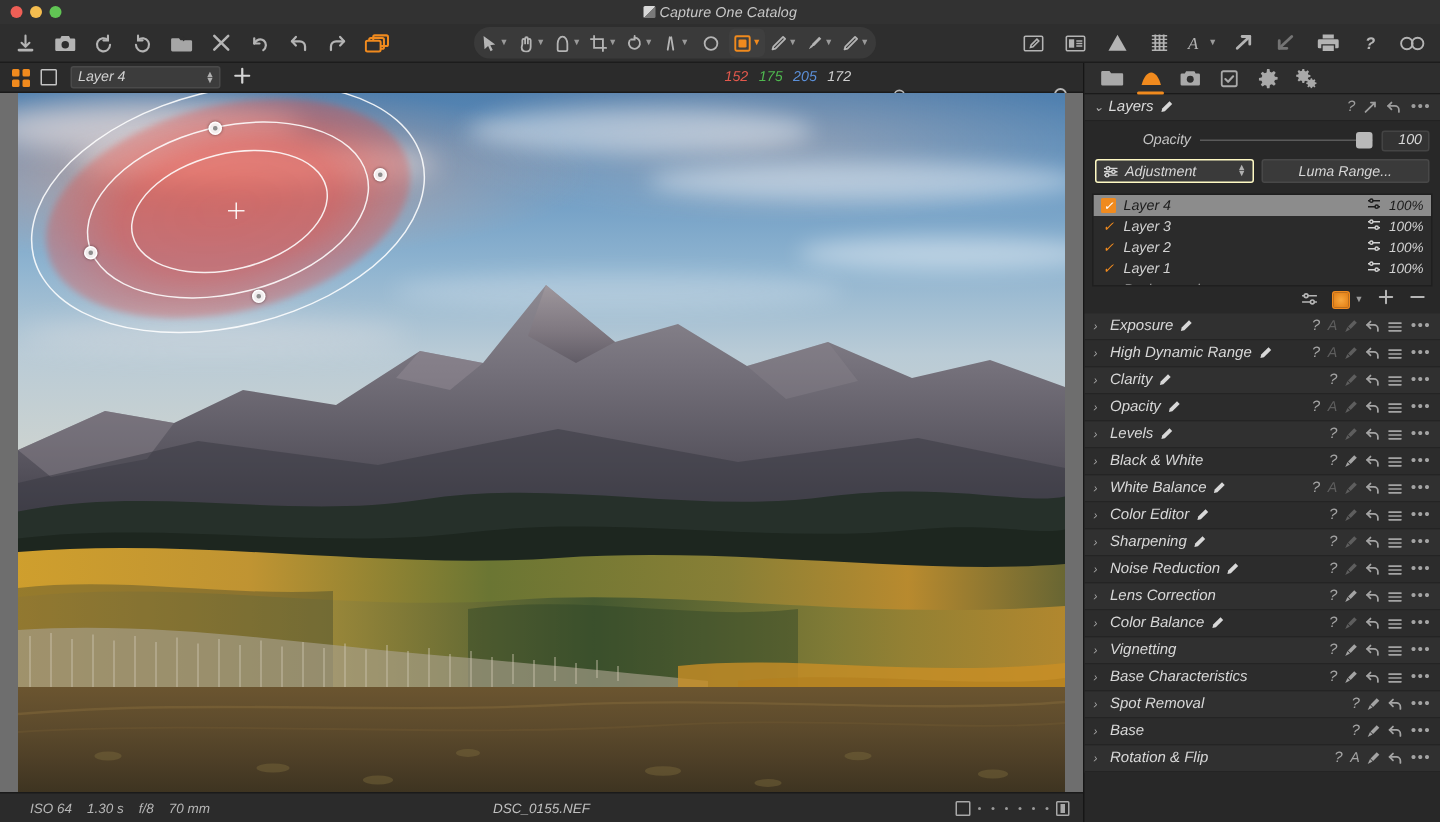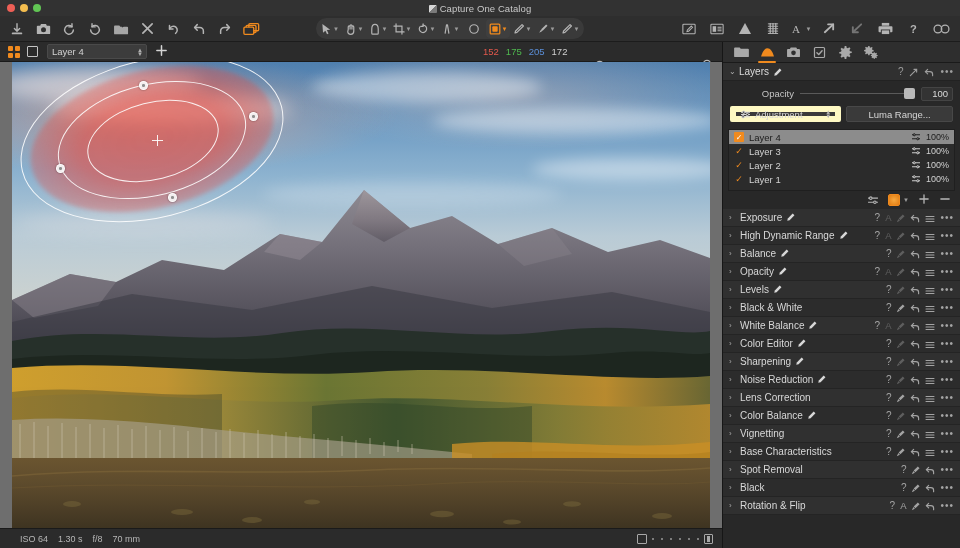--- a/index.html
+++ b/index.html
@@ -3,21 +3,21 @@
 <meta charset="utf-8">
 <style>
   * { box-sizing: border-box; margin: 0; padding: 0; }
   html, body {
     width: 960px; height: 548px;
     background: #1d1d1d;
     font-family: "Liberation Sans", sans-serif;
     overflow: hidden;
     -webkit-font-smoothing: antialiased;
   }
-  #app { position: relative; width: 948px; height: 548px; background: #252525; }
+  #app { position: relative; width: 948px; height: 548px; background: #252525; font-style: italic; }
 
   
   #titlebar {
     position: absolute; left: 0; top: 0; width: 960px; height: 16px;
     background: #323232; display: flex; align-items: center;
   }
   .traffic { display: flex; gap: 5px; padding-left: 7px; }
   .tl { width: 8px; height: 8px; border-radius: 50%; }
   .tl.r { background: #ee5f56; }
   .tl.y { background: #f4bd4f; }
@@ -215,21 +215,21 @@
     position: absolute; right: 0; width: 11px; height: 11px;
     background: #b9b9b9; border-radius: 2px;
   }
   .numbox {
     width: 32px; height: 14px; background: #333; border: 1px solid #444; border-radius: 2px;
     font-size: 9.5px; color: #d8d8d8; display: flex; align-items: center; justify-content: flex-end;
     padding-right: 4px;
   }
   .ctrl-row { display: flex; gap: 5px; padding: 4px 7px 5px 7px; }
   .dropdown {
-    flex: 1; height: 16px; background: #3a3a3a; border: 6px solid #fef9c3; border-radius: 2px;
+    flex: 1; height: 16px; background: #3a3a3a; border: 1px solid #fef9c3; border-radius: 2px;
     display: flex; align-items: center; padding: 0 4px; font-size: 9.5px; color: #d6d6d6;
     position: relative;
   }
   .dropdown .stepper { position:absolute; right:4px; top:50%; transform:translateY(-50%);
     display:flex; flex-direction:column; line-height:4px; font-size:6px; color:#b0b0b0; }
   .btnwide {
     flex: 1.15; height: 16px; background: #3a3a3a; border: 1px solid #484848; border-radius: 2px;
     display: flex; align-items: center; justify-content: center; font-size: 9.5px; color: #d6d6d6;
   }
 
@@ -639,20 +639,21 @@
     </div>
   </div>
 
   <div id="statusbar">
     <div class="exif">
       <span>ISO 64</span>
       <span>1.30 s</span>
       <span>f/8</span>
       <span>70 mm</span>
     </div>
+    <div class="fname">DSC_0155.NEF</div>
     <div class="sb-right">
       <span class="sb-sq"></span>
       <span class="sb-dots">
           <i></i>
           <i></i>
           <i></i>
           <i></i>
           <i></i>
           <i></i>
         </span>
@@ -889,21 +890,21 @@
                 <path d="M1.5 4h5a3 3 0 013 3v1.5"></path>
               </svg></span>
             <span><svg width="10" height="8" viewBox="0 0 11 9" stroke="currentColor" stroke-width="1.2" stroke-linecap="round">
                 <path d="M1 1.6h9M1 4.5h9M1 7.4h9"></path>
               </svg></span>
             <span style="letter-spacing: 1px; font-size: 10px; line-height: 6px;">•••</span>
           </span>
         </div>
         <div class="toolrow">
           <span class="chev">›</span>
-          <span class="nm">Balance</span>
+          <span class="nm">Clarity</span>
           <span class="pen">
             <svg width="9" height="9" viewBox="0 0 10 10" fill="currentColor">
               <path d="M7.4 .6l2 2-5.4 5.4-2.6.6.6-2.6z"></path>
             </svg>
           </span>
           <span class="icons">
             <span class="qm">?</span>
             <span class="dim"><svg width="9" height="9" viewBox="0 0 10 10" fill="currentColor">
                 <path d="M7.6 .5l1.9 1.9-4.6 4.6-1.9-1.9z"></path>
                 <path d="M2.6 5.6l1.8 1.8L.9 9.3z"></path>
@@ -1175,21 +1176,21 @@
               </svg></span>
             <span><svg width="10" height="9" viewBox="0 0 11 10" fill="none" stroke="currentColor" stroke-width="1.3" stroke-linecap="round" stroke-linejoin="round">
                 <path d="M4 1.5L1.5 4 4 6.5"></path>
                 <path d="M1.5 4h5a3 3 0 013 3v1.5"></path>
               </svg></span>
             <span style="letter-spacing: 1px; font-size: 10px; line-height: 6px;">•••</span>
           </span>
         </div>
         <div class="toolrow">
           <span class="chev">›</span>
-          <span class="nm">Black</span>
+          <span class="nm">Base</span>
           <span class="icons">
             <span class="qm">?</span>
             <span><svg width="9" height="9" viewBox="0 0 10 10" fill="currentColor">
                 <path d="M7.6 .5l1.9 1.9-4.6 4.6-1.9-1.9z"></path>
                 <path d="M2.6 5.6l1.8 1.8L.9 9.3z"></path>
               </svg></span>
             <span><svg width="10" height="9" viewBox="0 0 11 10" fill="none" stroke="currentColor" stroke-width="1.3" stroke-linecap="round" stroke-linejoin="round">
                 <path d="M4 1.5L1.5 4 4 6.5"></path>
                 <path d="M1.5 4h5a3 3 0 013 3v1.5"></path>
               </svg></span>

